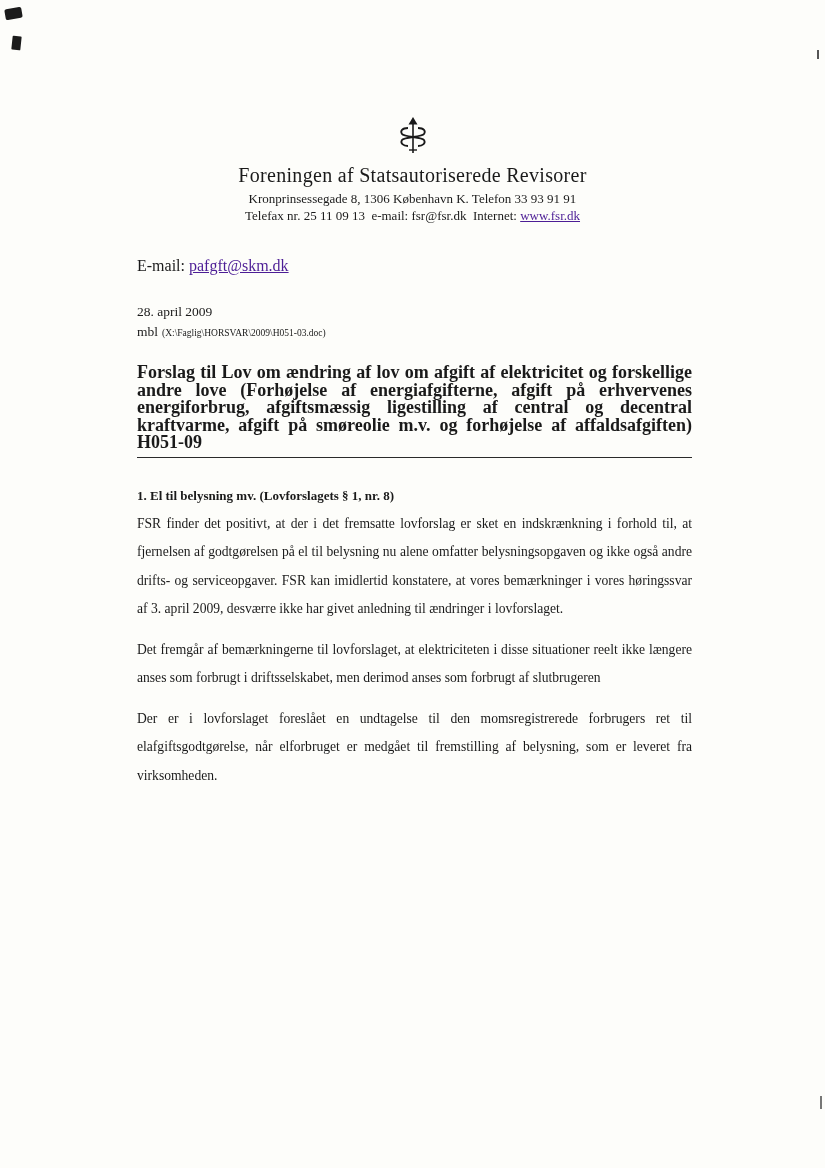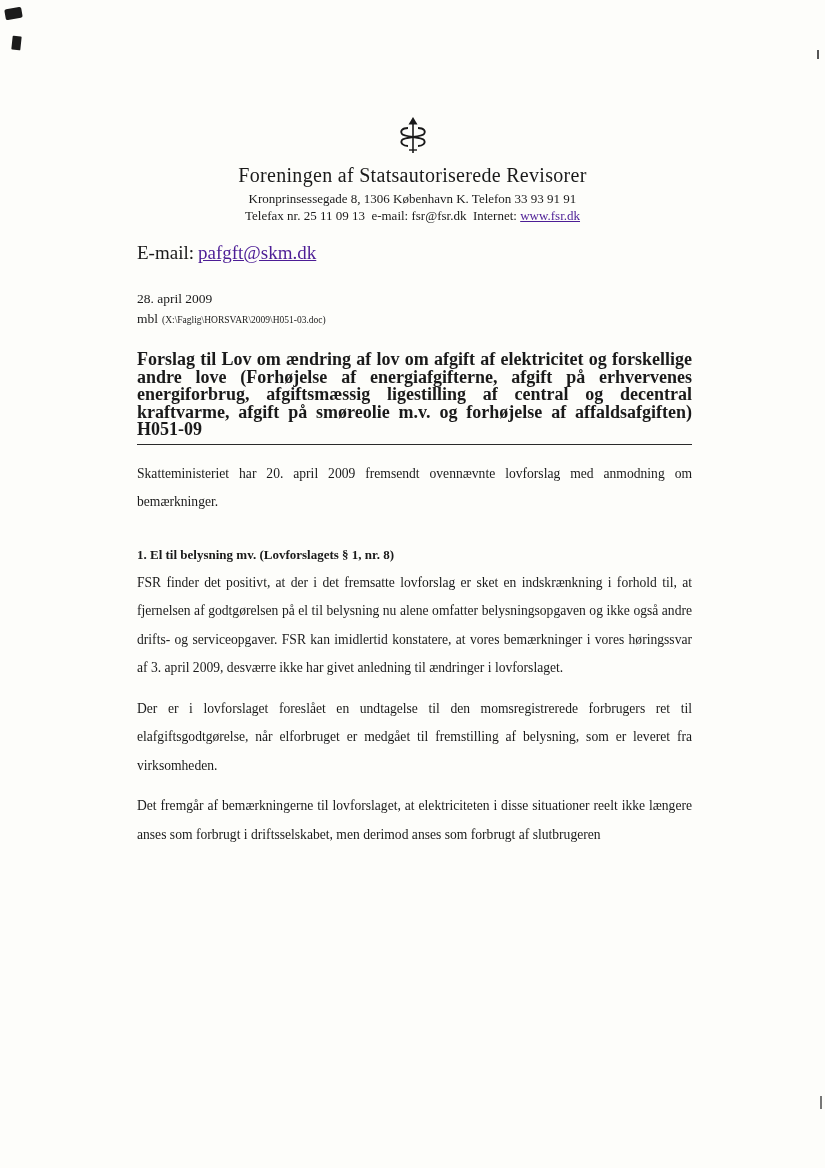--- a/index.html
+++ b/index.html
@@ -31,21 +31,21 @@
     line-height: 26px;
     margin: 4px 0 2px 0;
   }
   .addr { font-size: 13px; line-height: 17px; white-space: pre-wrap; }
   .link { color: #4c1d95; text-decoration: underline; cursor: pointer; }
 
   
   .content { margin: 0 133px 0 137px; }
 
   .recipient { margin-top: 15px; font-size: 13.5px; line-height: 17.5px; }
-  .email-line { margin-top: 20px; font-size: 19px; line-height: 18px; }
+  .email-line { margin-top: 33px; font-size: 16px; line-height: 18px; }
   .email-line .link { margin-left: 4px; }
 
   .date-line { margin-top: 28px; font-size: 13.5px; line-height: 18px; }
   .ref-line { margin-top: 2px; font-size: 13.5px; line-height: 18px; }
   .ref-path { font-size: 9.5px; margin-left: 4px; }
 
   .subject {
     margin-top: 22px;
     font-weight: bold;
     font-size: 18px;
@@ -103,21 +103,20 @@
 
 
     <div class="email-line"><span>E-mail:</span><a class="link">pafgft@skm.dk</a></div>
 
     <div class="date-line">28. april 2009</div>
     <div class="ref-line"><span>mbl</span><span class="ref-path">(X:\Faglig\HORSVAR\2009\H051-03.doc)</span></div>
 
     <div class="subject">Forslag til Lov om ændring af lov om afgift af elektricitet og forskellige andre love (Forhøjelse af energiafgifterne, afgift på erhvervenes energiforbrug, afgiftsmæssig ligestilling af central og decentral kraftvarme, afgift på smøreolie m.v. og forhøjelse af affaldsafgiften) H051-09</div>
     <hr class="rule">
 
-    <p class="para first">Skatteministeriet har 20. april 2009 fremsendt ovennævnte lovforslag med anmodning om bemærkninger.</p>
 
     <div class="section-heading">1. El til belysning mv. (Lovforslagets § 1, nr. 8)</div>
     <p class="para">FSR finder det positivt, at der i det fremsatte lovforslag er sket en indskrænkning i forhold til, at fjernelsen af godtgørelsen på el til belysning nu alene omfatter belysningsopgaven og ikke også andre drifts- og serviceopgaver. FSR kan imidlertid konstatere, at vores bemærkninger i vores høringssvar af 3. april 2009, desværre ikke har givet anledning til ændringer i lovforslaget.</p>
+    <p class="para">Det fremgår af bemærkningerne til lovforslaget, at elektriciteten i disse situationer reelt ikke længere anses som forbrugt i driftsselskabet, men derimod anses som forbrugt af slutbrugeren</p>
     <p class="para">Der er i lovforslaget foreslået en undtagelse til den momsregistrerede forbrugers ret til elafgiftsgodtgørelse, når elforbruget er medgået til fremstilling af belysning, som er leveret fra virksomheden.</p>
-    <p class="para">Det fremgår af bemærkningerne til lovforslaget, at elektriciteten i disse situationer reelt ikke længere anses som forbrugt i driftsselskabet, men derimod anses som forbrugt af slutbrugeren</p>
 
   </div>
 </div>
 
 </body></html>

